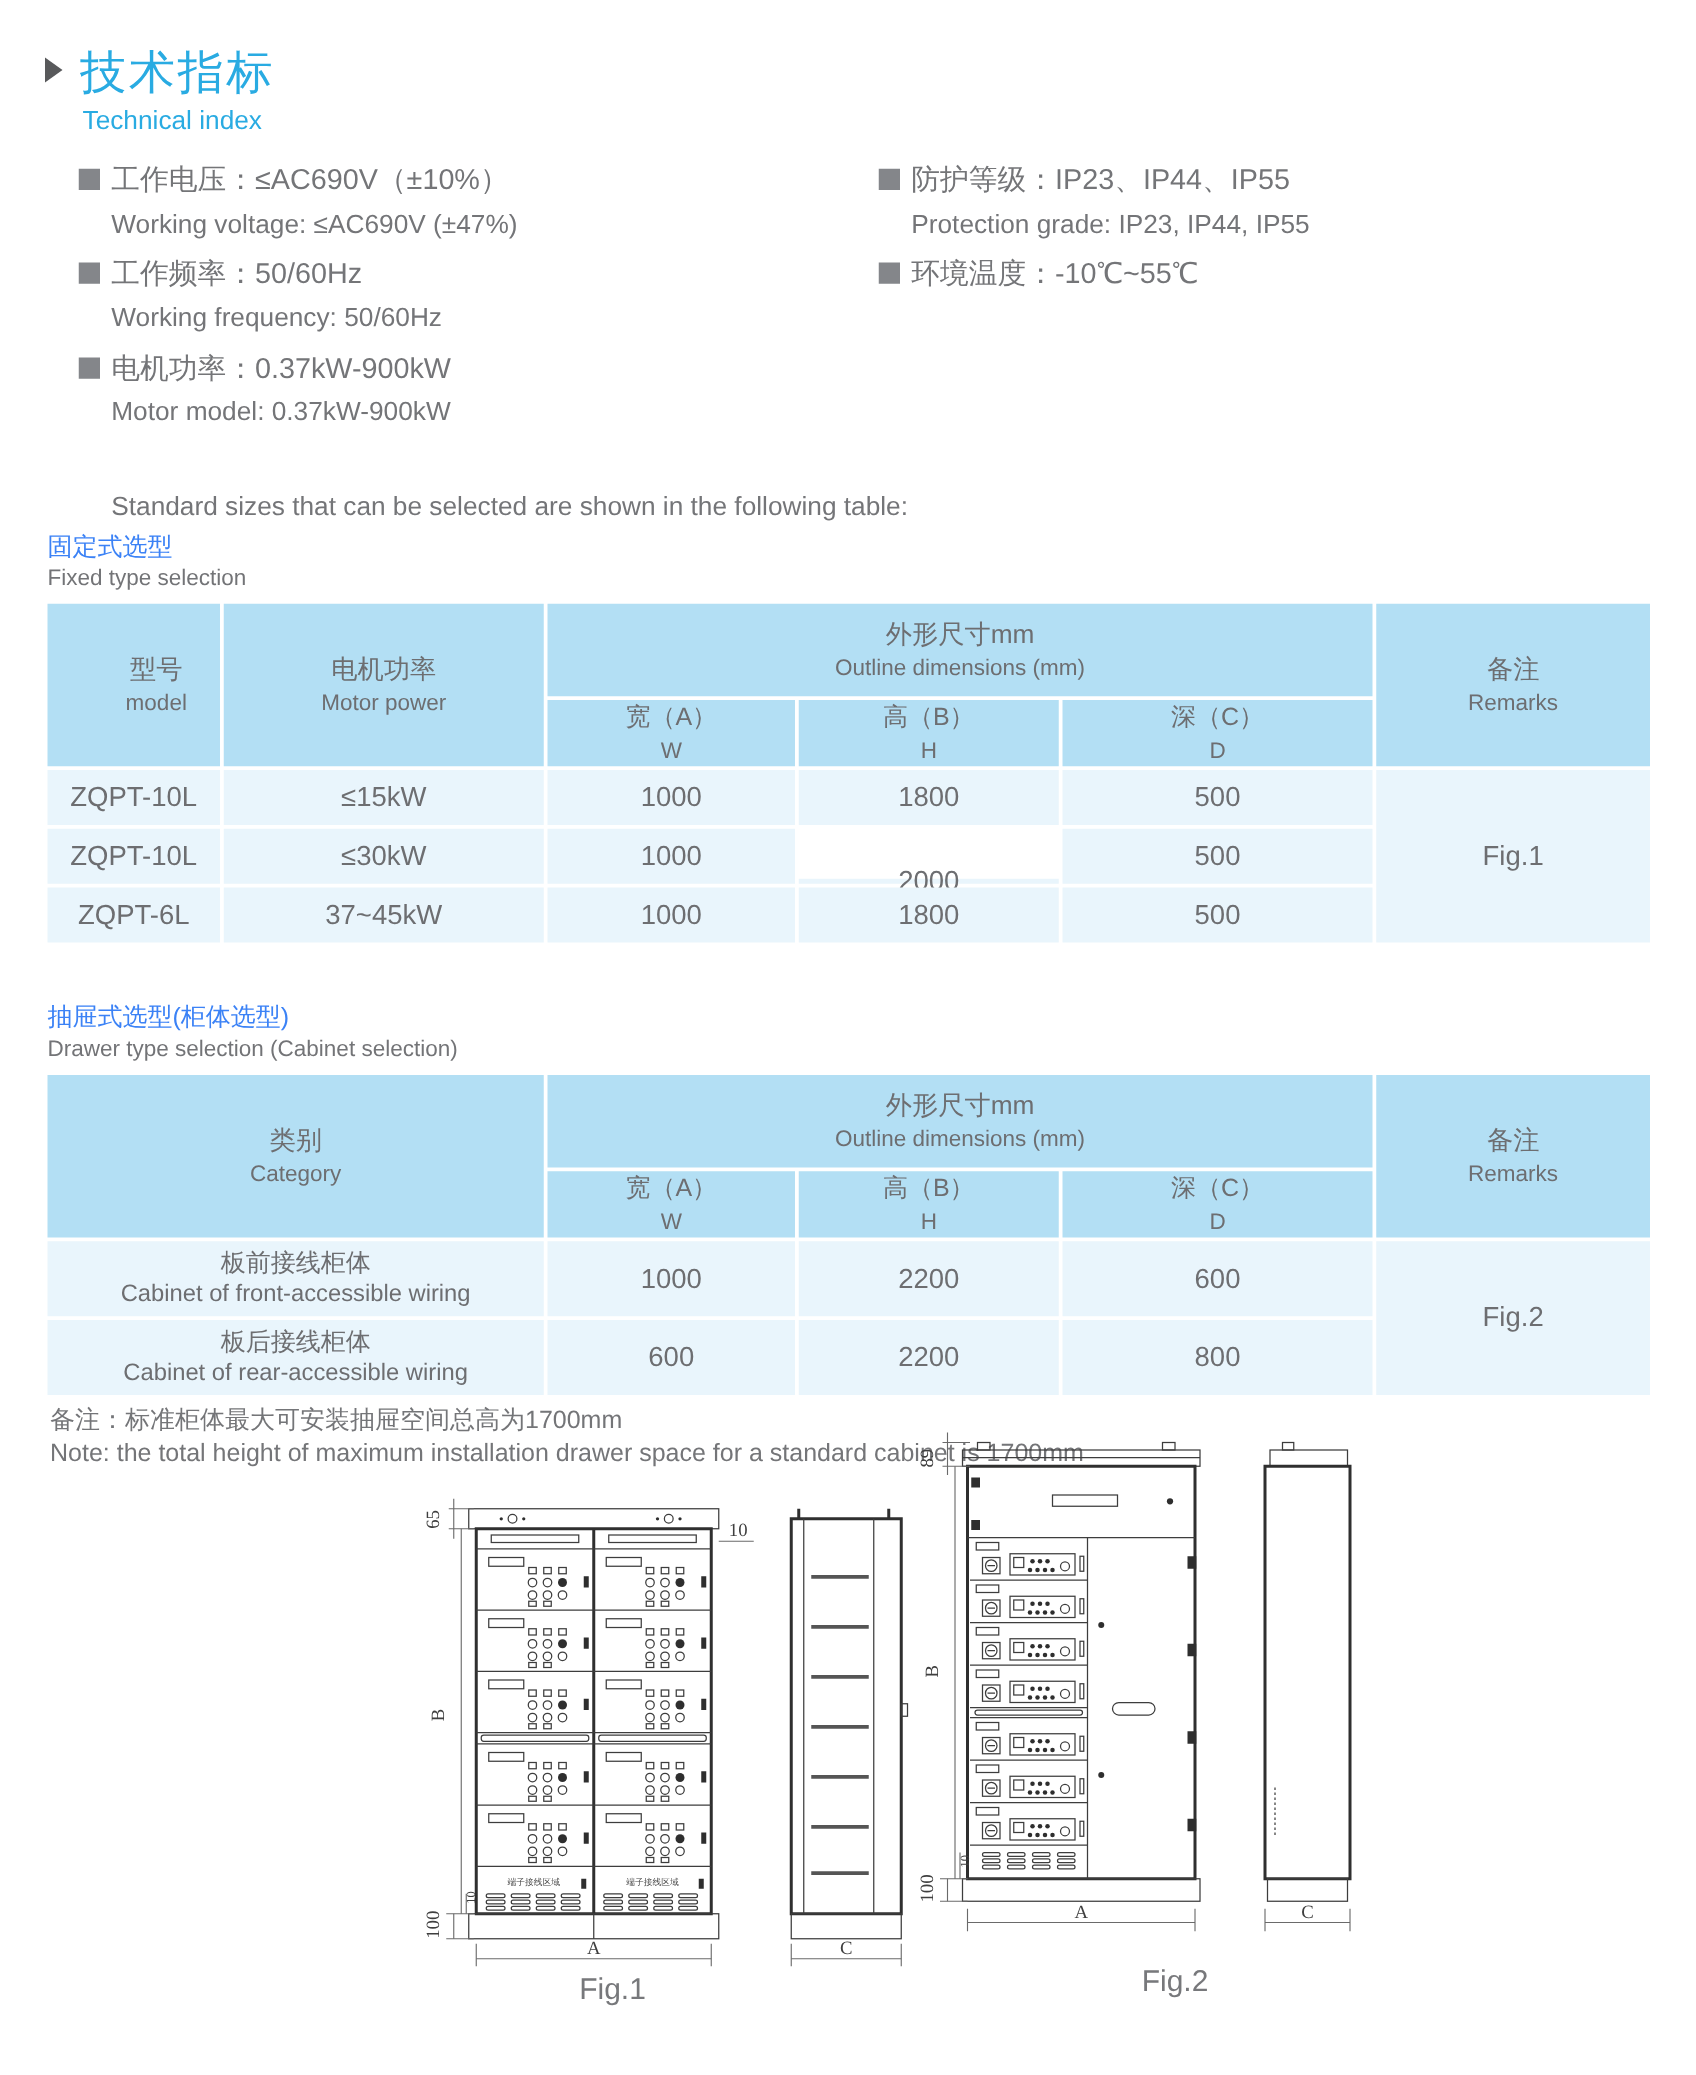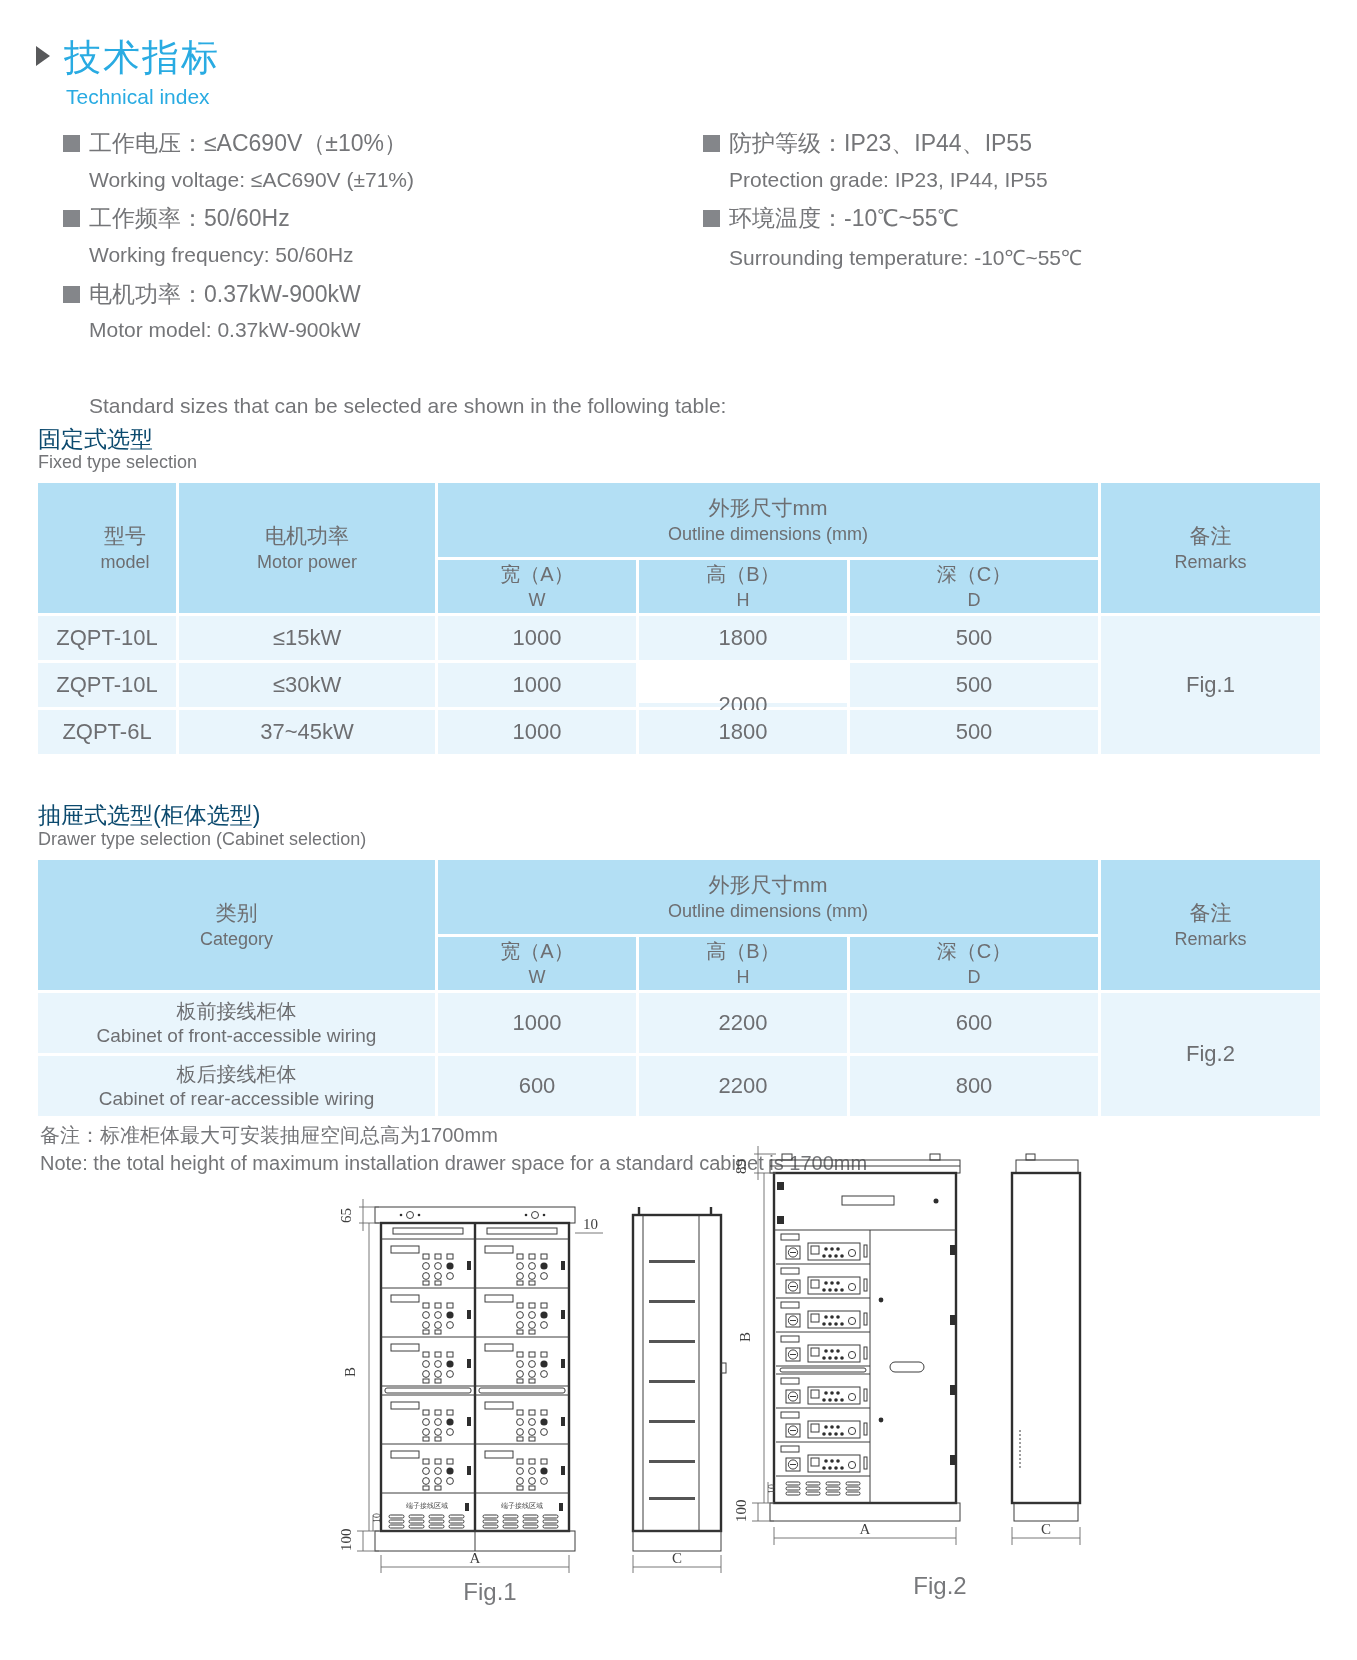--- a/index.html
+++ b/index.html
@@ -7,21 +7,21 @@
         font-family:"Liberation Sans",sans-serif;color:#77787b;}
   .abs{position:absolute;}
   
   .tri{width:0;height:0;border-left:14px solid #58595b;border-top:10px solid transparent;border-bottom:10px solid transparent;}
   .title{font-size:37px;color:#29abe2;letter-spacing:2px;}
   .subtitle{font-size:21px;color:#29abe2;}
   
   .bullet{display:inline-block;width:17px;height:17px;background:#84868a;margin-right:9px;}
   .spec-zh{font-size:23px;color:#747578;white-space:nowrap;display:flex;align-items:center;}
   .spec-en{font-size:21px;color:#747578;white-space:nowrap;}
-  .sec-zh{font-size:23px;color:#0c4a6e;}
+  .sec-zh{font-size:20px;color:#3b82f6;}
   .sec-en{font-size:18px;color:#737477;}
   
   .tbl{display:grid;gap:3px;background:#fff;}
   .hc{background:#b3dff4;display:flex;flex-direction:column;align-items:center;justify-content:center;color:#6d6e71;text-align:center;line-height:1.35;}
   .dc{background:#e9f5fc;display:flex;flex-direction:column;align-items:center;justify-content:center;color:#6d6e71;text-align:center;line-height:1.3;}
   .zh1{font-size:21px;} .en1{font-size:18px;}
   .zh2{font-size:20px;} .en2{font-size:19px;}
   .num{font-size:22px;}
   .note{font-size:20px;color:#747578;white-space:nowrap;text-align:center;}
   .fig-cap{font-size:24px;color:#77787b;text-align:center;width:150px;}
@@ -41,21 +41,21 @@
 <div class="page">
 
   <div class="abs tri" style="left:36px;top:46px;"></div>
   <div class="abs title" style="left:64px;top:33px;">技术指标</div>
   <div class="abs subtitle" style="left:66px;top:85px;">Technical index</div>
 
   <div class="abs spec-zh" style="left:63px;top:128px;">
     <span class="bullet"></span>
     <span>工作电压：≤AC690V（±10%）</span>
   </div>
-  <div class="abs spec-en" style="left:89px;top:168px;">Working voltage: ≤AC690V (±71%)</div>
+  <div class="abs spec-en" style="left:89px;top:168px;">Working voltage: ≤AC690V (±47%)</div>
 
   <div class="abs spec-zh" style="left:63px;top:203px;">
     <span class="bullet"></span>
     <span>工作频率：50/60Hz</span>
   </div>
   <div class="abs spec-en" style="left:89px;top:243px;">Working frequency: 50/60Hz</div>
 
   <div class="abs spec-zh" style="left:63px;top:279px;">
     <span class="bullet"></span>
     <span>电机功率：0.37kW-900kW</span>
@@ -65,21 +65,20 @@
   <div class="abs spec-zh" style="left:703px;top:128px;">
     <span class="bullet"></span>
     <span>防护等级：IP23、IP44、IP55</span>
   </div>
   <div class="abs spec-en" style="left:729px;top:168px;">Protection grade: IP23, IP44, IP55</div>
 
   <div class="abs spec-zh" style="left:703px;top:203px;">
     <span class="bullet"></span>
     <span>环境温度：-10℃~55℃</span>
   </div>
-  <div class="abs spec-en" style="left:729px;top:243px;">Surrounding temperature: -10℃~55℃</div>
 
   <div class="abs spec-en" style="left:89px;top:394px;">Standard sizes that can be selected are shown in the following table:</div>
 
   <div class="abs sec-zh" style="left:38px;top:424px;">固定式选型</div>
   <div class="abs sec-en" style="left:38px;top:452px;">Fixed type selection</div>
 
   <div class="abs tbl" style="left:38px;top:483px;grid-template-columns:138px 256px 198px 208px 248px 219px;grid-template-rows:74px 53px 44px 44px 44px;">
     <div class="hc" style="grid-area:1/1/3/2;padding-left:36px;">
       <div class="zh1">型号</div>
       <div class="en1">model</div>

